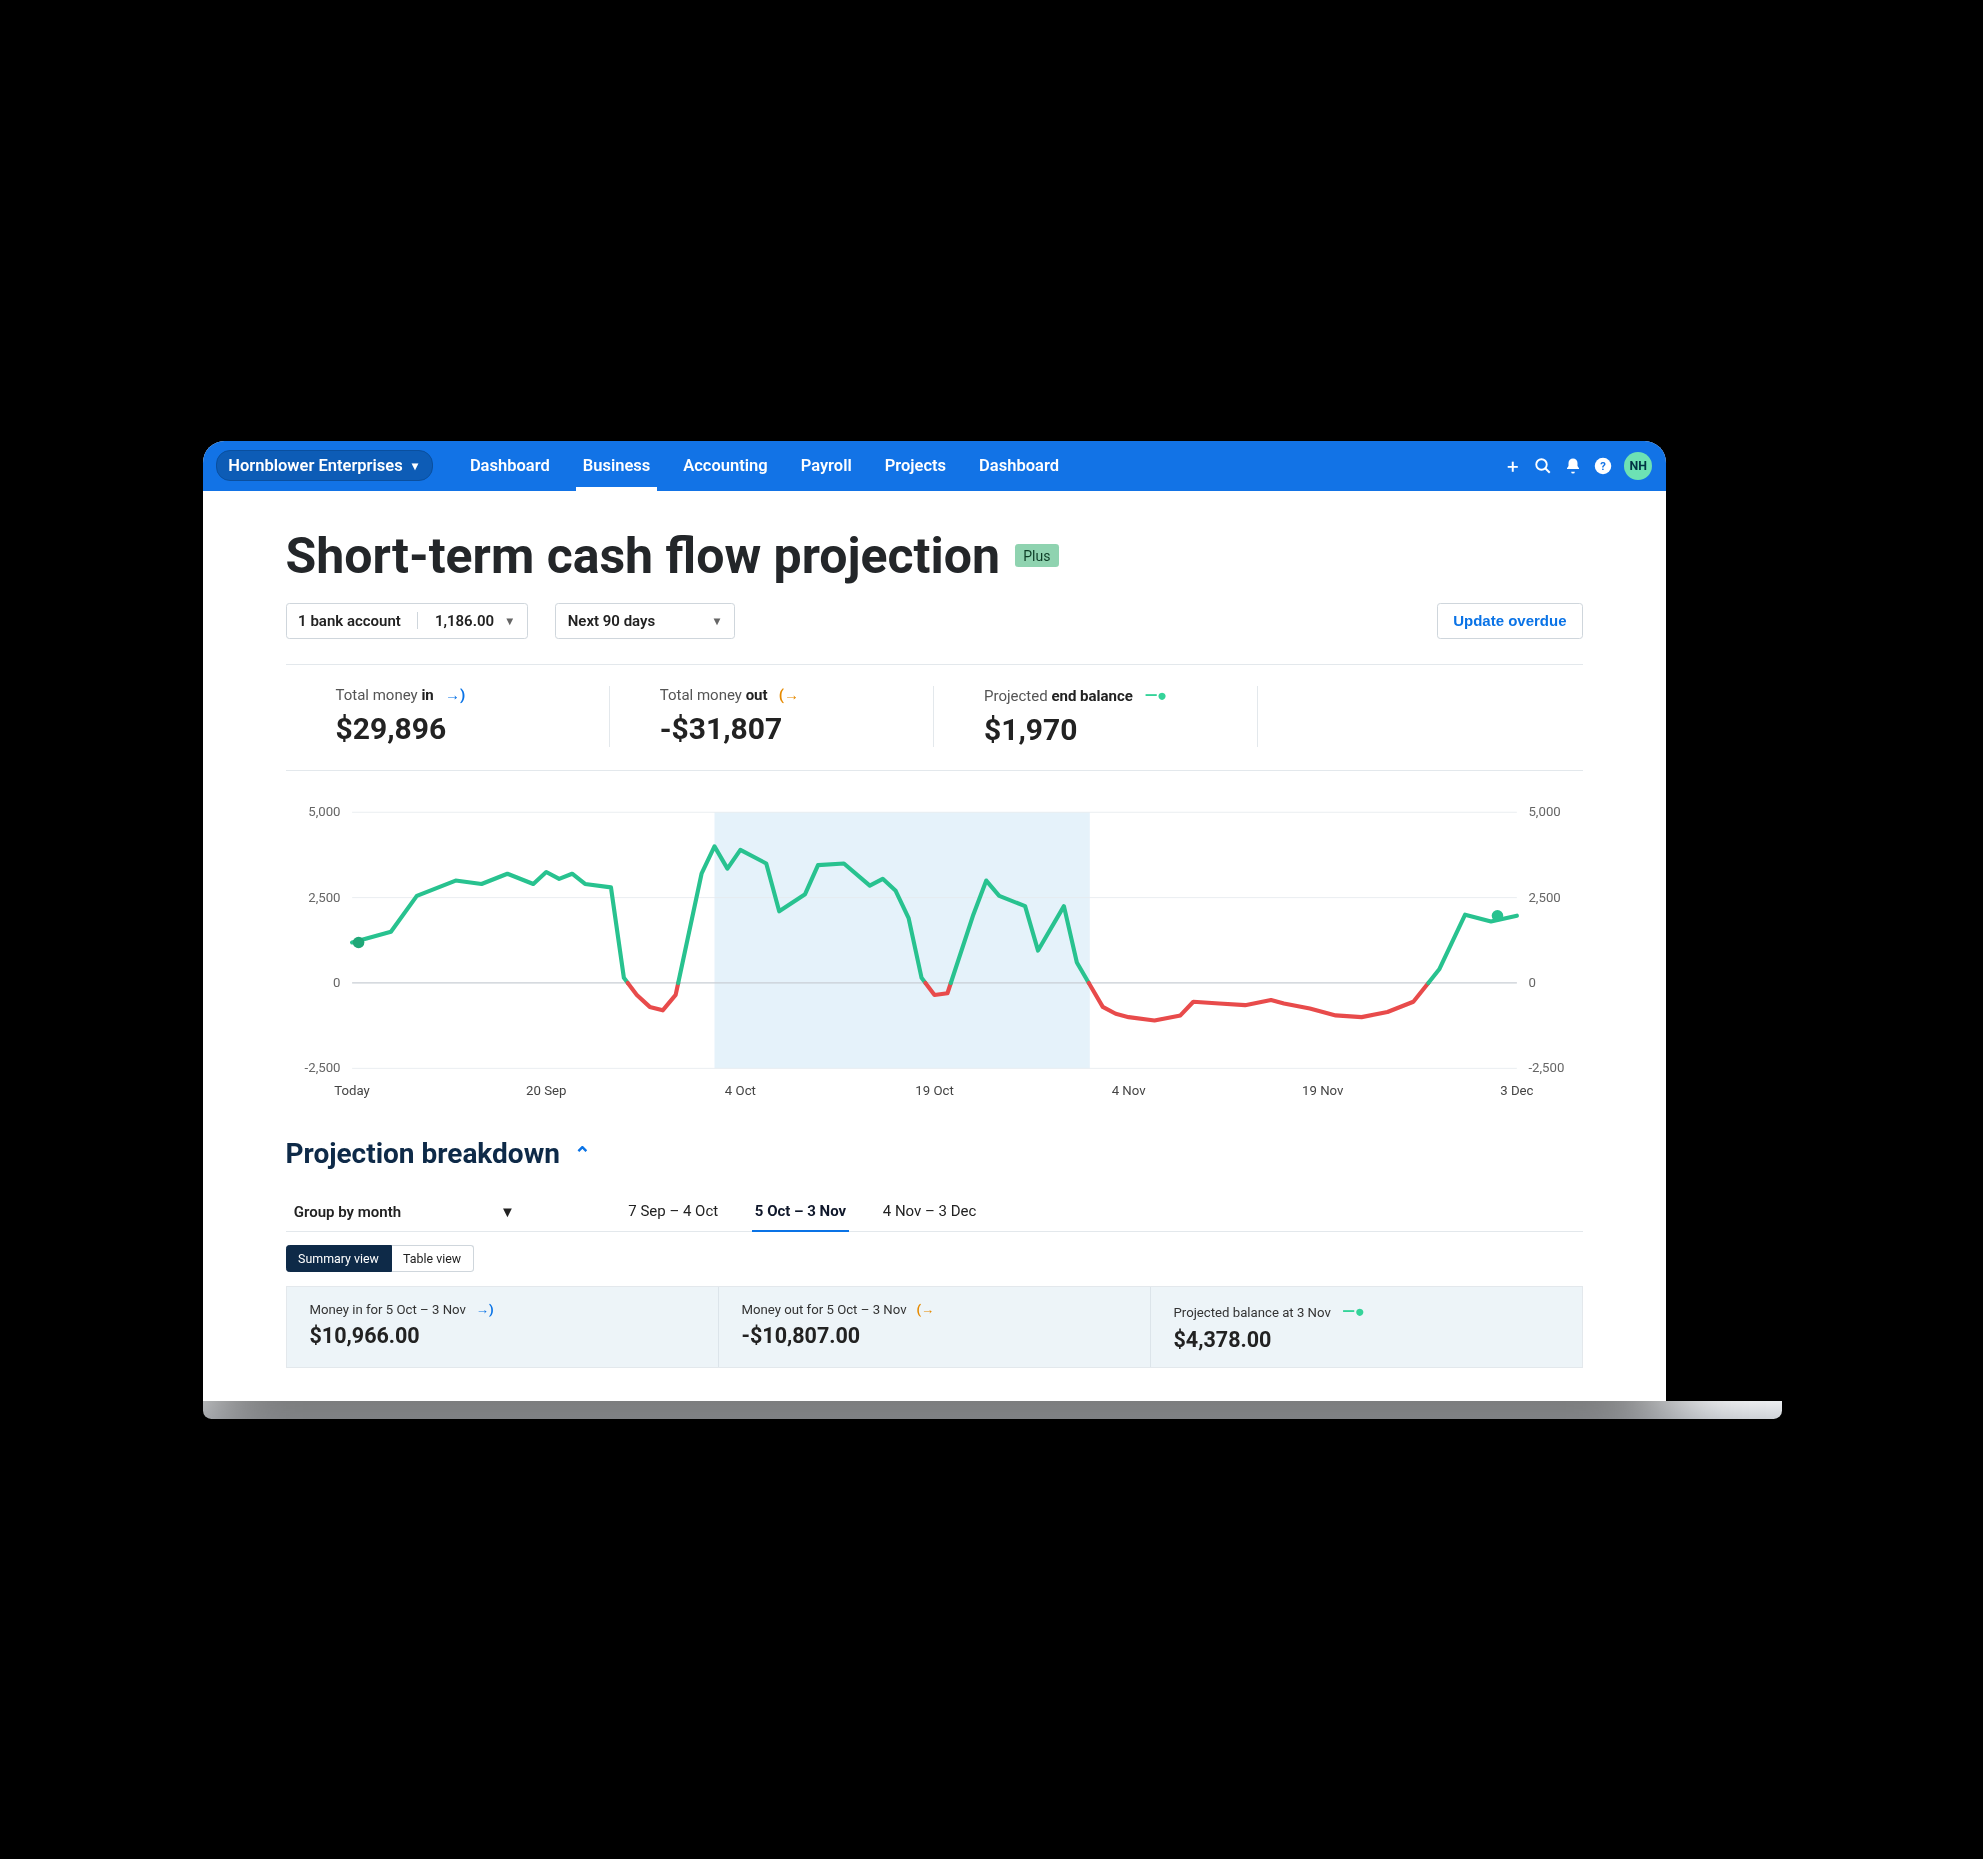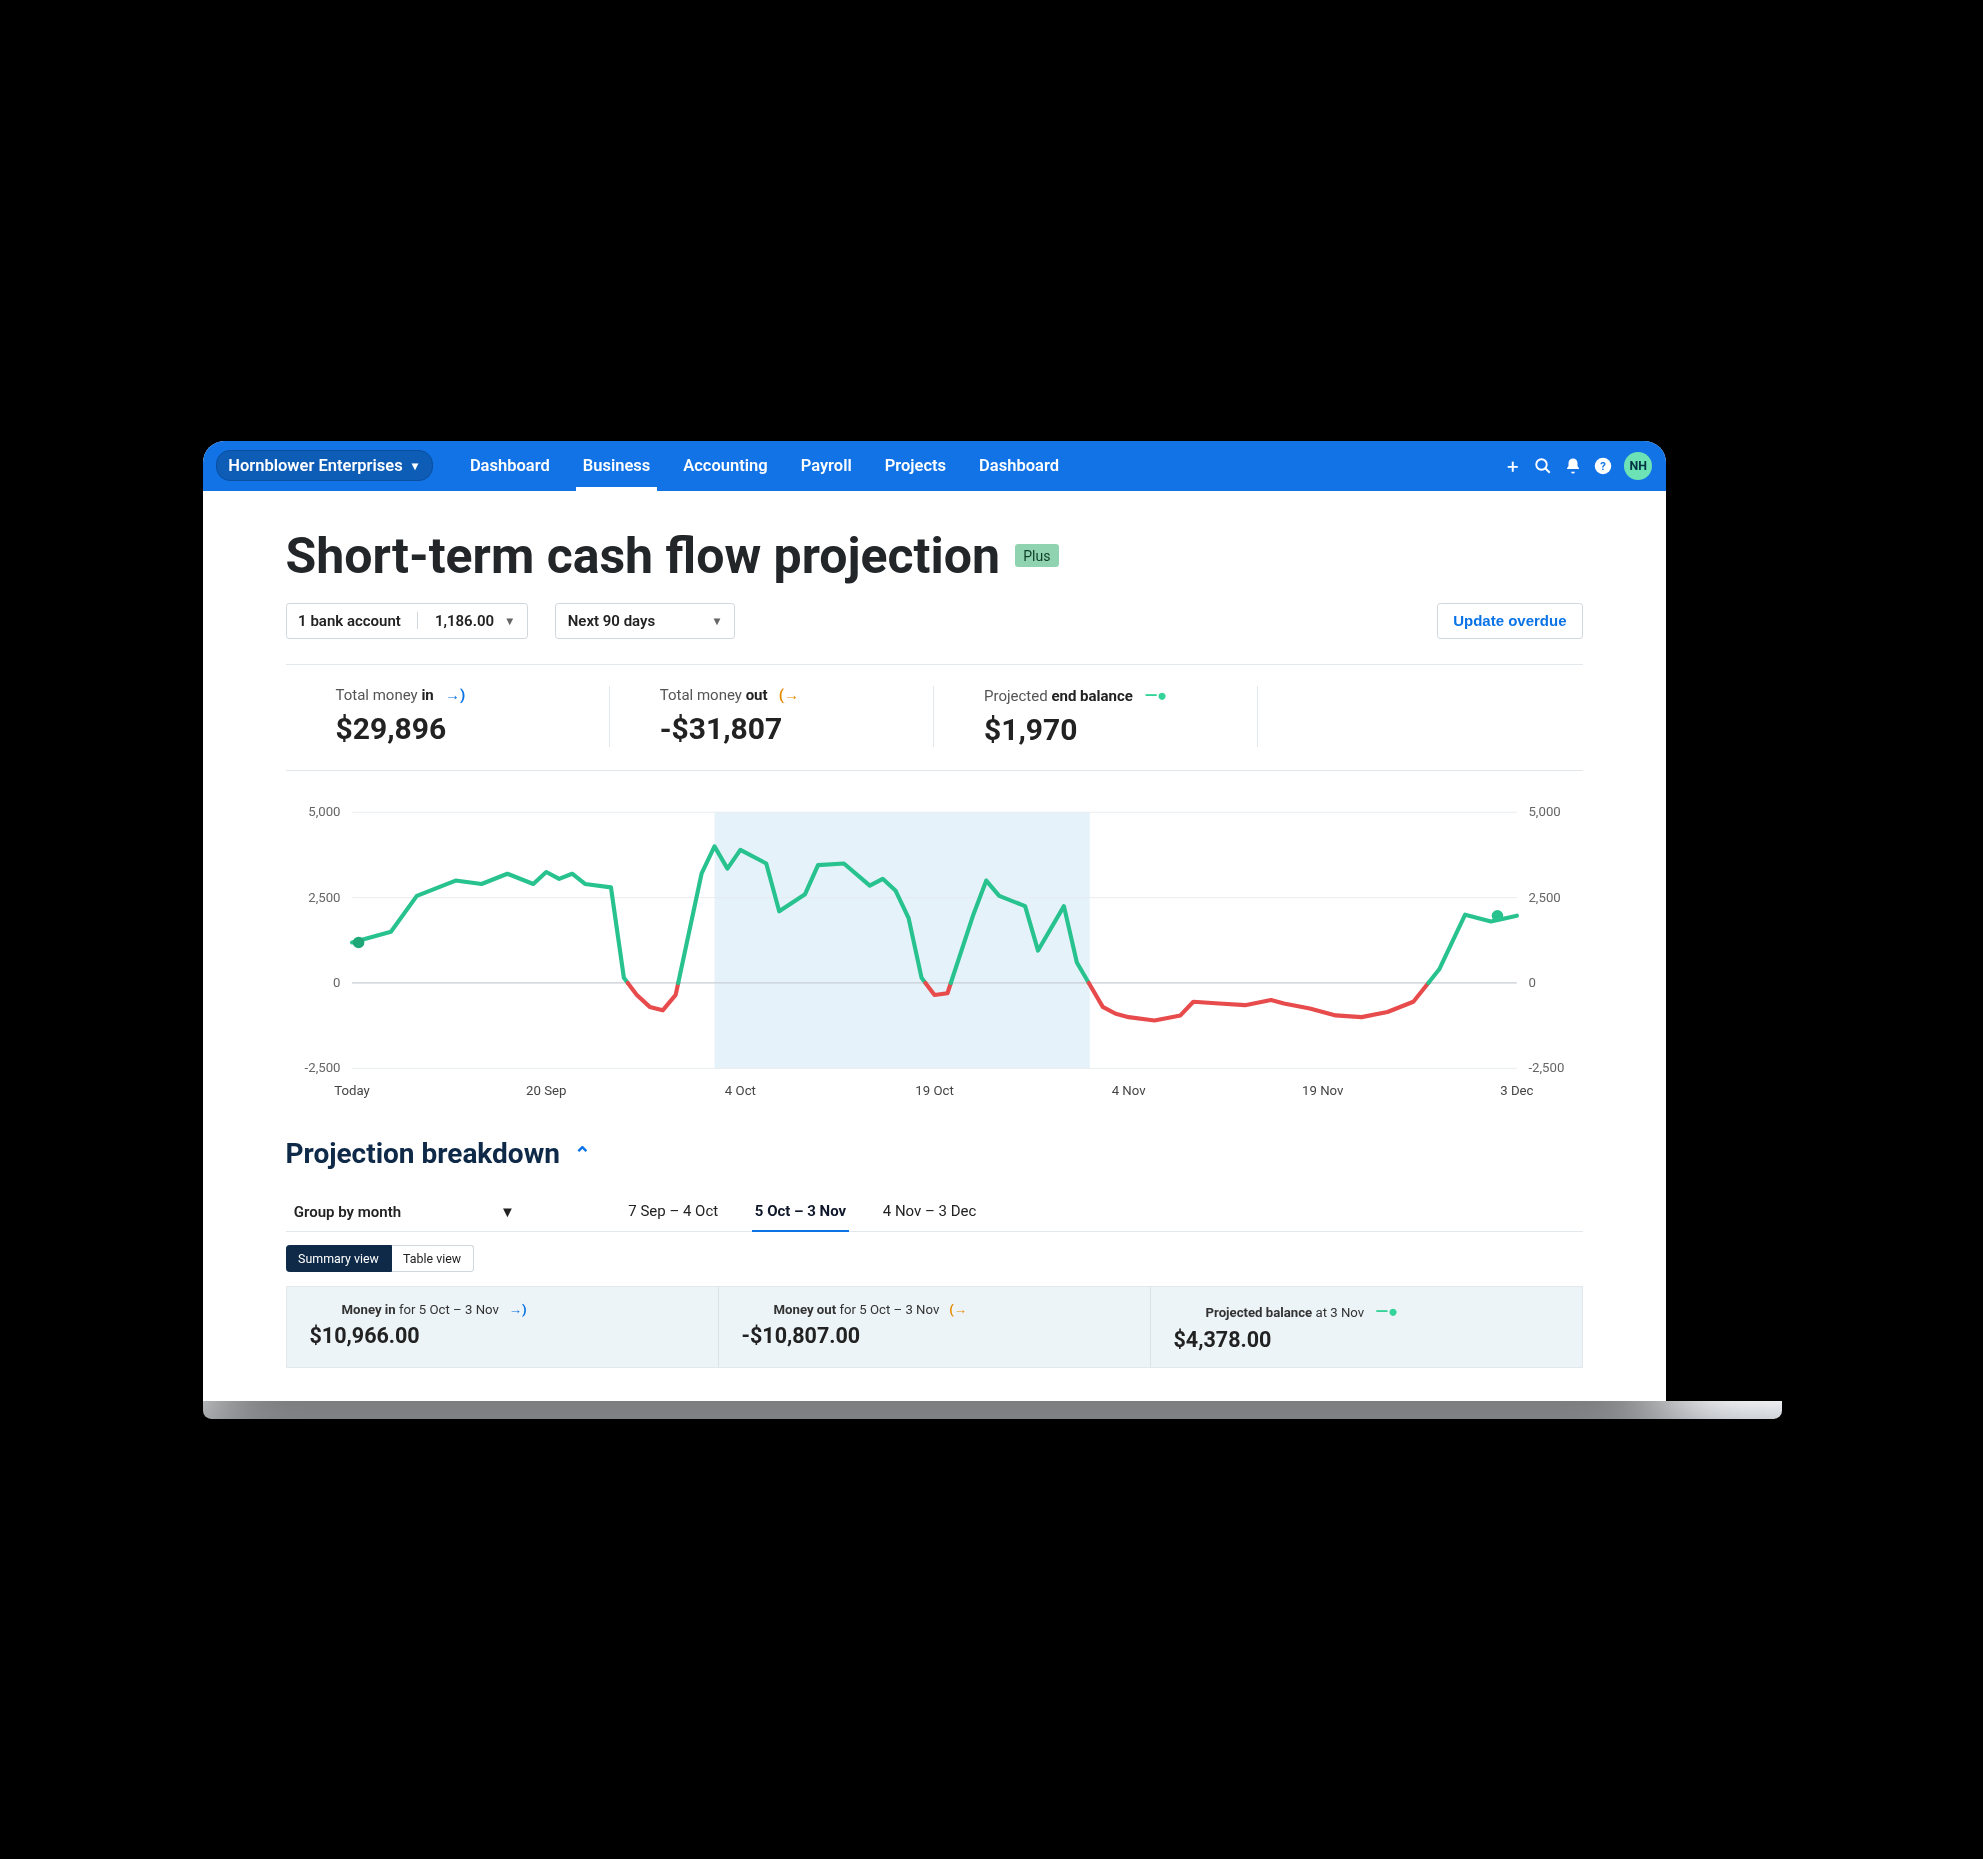--- a/index.html
+++ b/index.html
@@ -181,21 +181,21 @@
     background:#edf4f8;
     display:flex;
     border:0.8px solid #e3e8ec;
   }
   .bcell {
     flex:1; padding: 15px 23px;
     border-right:0.8px solid #dce4ea;
   }
   .bcell:last-child { border-right:none; }
   .bcell .blbl { font-size: 13.2px; color:#333; }
-  .bcell .blbl b { font-weight:700;margin-left:32px; }
+  .bcell .blbl b { font-weight:400; }
   .bcell .bval { font-size: 21.5px; font-weight:700; margin-top: 6.6px; }
 </style>
 </head>
 <body>
 
 <div>
   <div class="laptop">
 
     <div class="topnav">
       <div class="org-switch">

